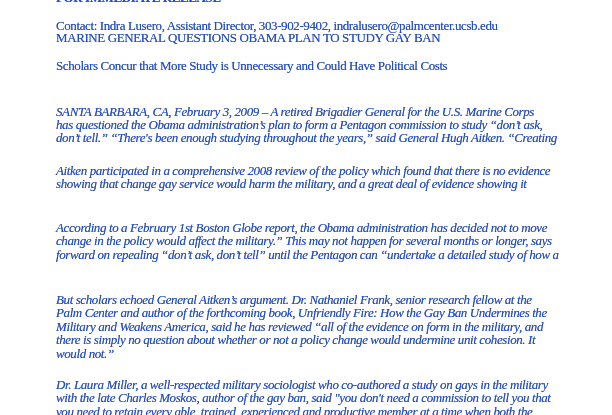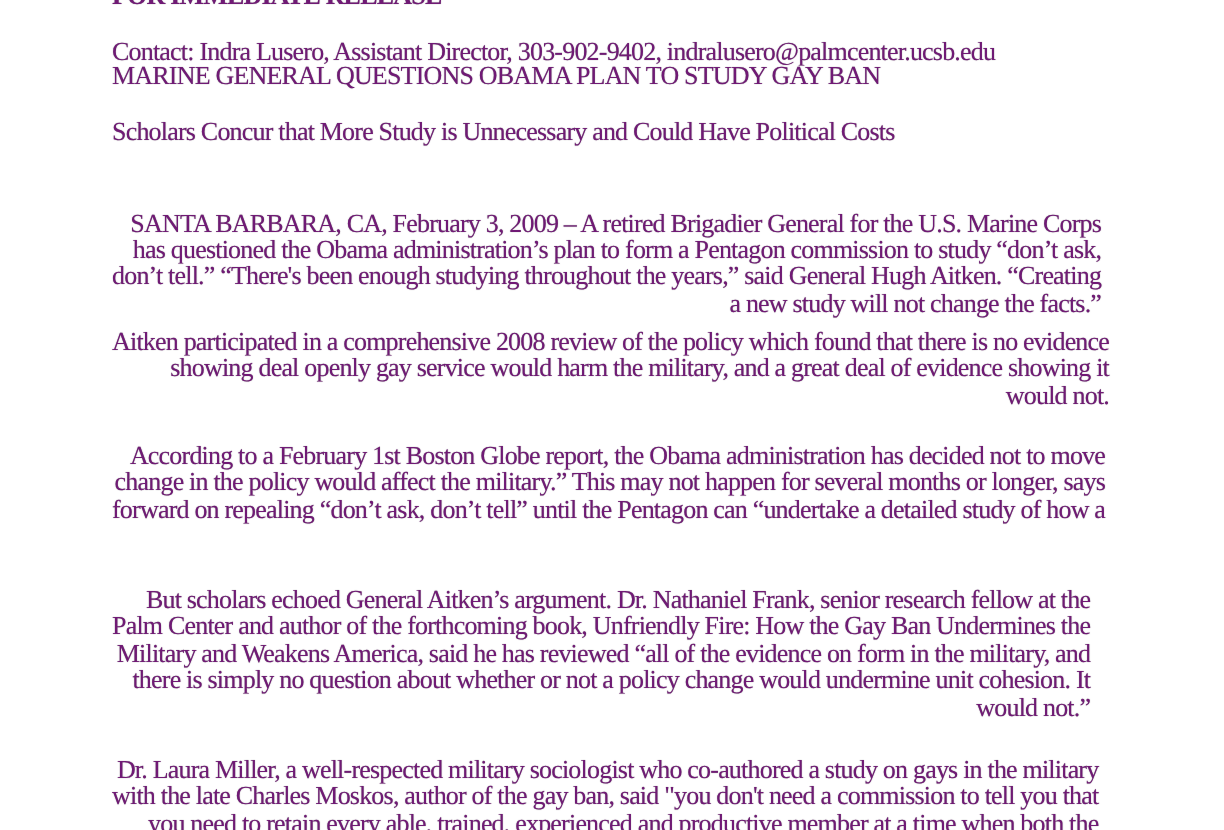--- a/index.html
+++ b/index.html
@@ -11,57 +11,54 @@
     position: relative;
   }
   .doc {
     position: absolute;
     left: 0; top: 0;
     width: 612px; height: 415px;
     font-family: "Liberation Serif", "DejaVu Serif", serif;
     font-size: 13px;
     line-height: 13.45px;
     letter-spacing: -0.4px;
-    color: #701a75;
+    color: #1d4ed8;
     text-shadow: 0 0 0.5px rgba(30,30,30,0.55); 
-    text-align: right;
   }
   .line, .para {
     position: absolute;
     left: 56px;
     white-space: nowrap;
   }
   .bold { font-weight: bold; }
-  .body-line { white-space: nowrap; }
+  .body-line { white-space: nowrap; font-style: italic; }
 </style>
 </head>
 <body>
 
 <div class="doc">
 
   <div class="line bold" style="top:-9px">FOR IMMEDIATE RELEASE</div>
 
   <div class="line" style="top:18.5px">Contact: Indra Lusero, Assistant Director, 303-902-9402, indralusero@palmcenter.ucsb.edu</div>
 
   <div class="line" style="top:31px">MARINE GENERAL QUESTIONS OBAMA PLAN TO STUDY GAY BAN</div>
 
   <div class="line" style="top:59px">Scholars Concur that More Study is Unnecessary and Could Have Political Costs</div>
 
 
   <div class="para" style="top:104.5px">
       <div class="body-line">SANTA BARBARA, CA, February 3, 2009 – A retired Brigadier General for the U.S. Marine Corps</div>
       <div class="body-line">has questioned the Obama administration’s plan to form a Pentagon commission to study “don’t ask,</div>
       <div class="body-line">don’t tell.” “There's been enough studying throughout the years,” said General Hugh Aitken. “Creating</div>
-      <div class="body-line">a new study will not change the facts.”</div>
     </div>
 
   <div class="para" style="top:164px">
       <div class="body-line">Aitken participated in a comprehensive 2008 review of the policy which found that there is no evidence</div>
-      <div class="body-line">showing deal openly gay service would harm the military, and a great deal of evidence showing it</div>
-      <div class="body-line">would not.</div>
+      <div class="body-line">showing that change gay service would harm the military, and a great deal of evidence showing it</div>
     </div>
 
   <div class="para" style="top:221px">
       <div class="body-line">According to a February 1st Boston Globe report, the Obama administration has decided not to move</div>
       <div class="body-line">change in the policy would affect the military.” This may not happen for several months or longer, says</div>
       <div class="body-line">forward on repealing “don’t ask, don’t tell” until the Pentagon can “undertake a detailed study of how a</div>
     </div>
 
   <div class="para" style="top:293px">
       <div class="body-line">But scholars echoed General Aitken’s argument.  Dr. Nathaniel Frank, senior research fellow at the</div>

